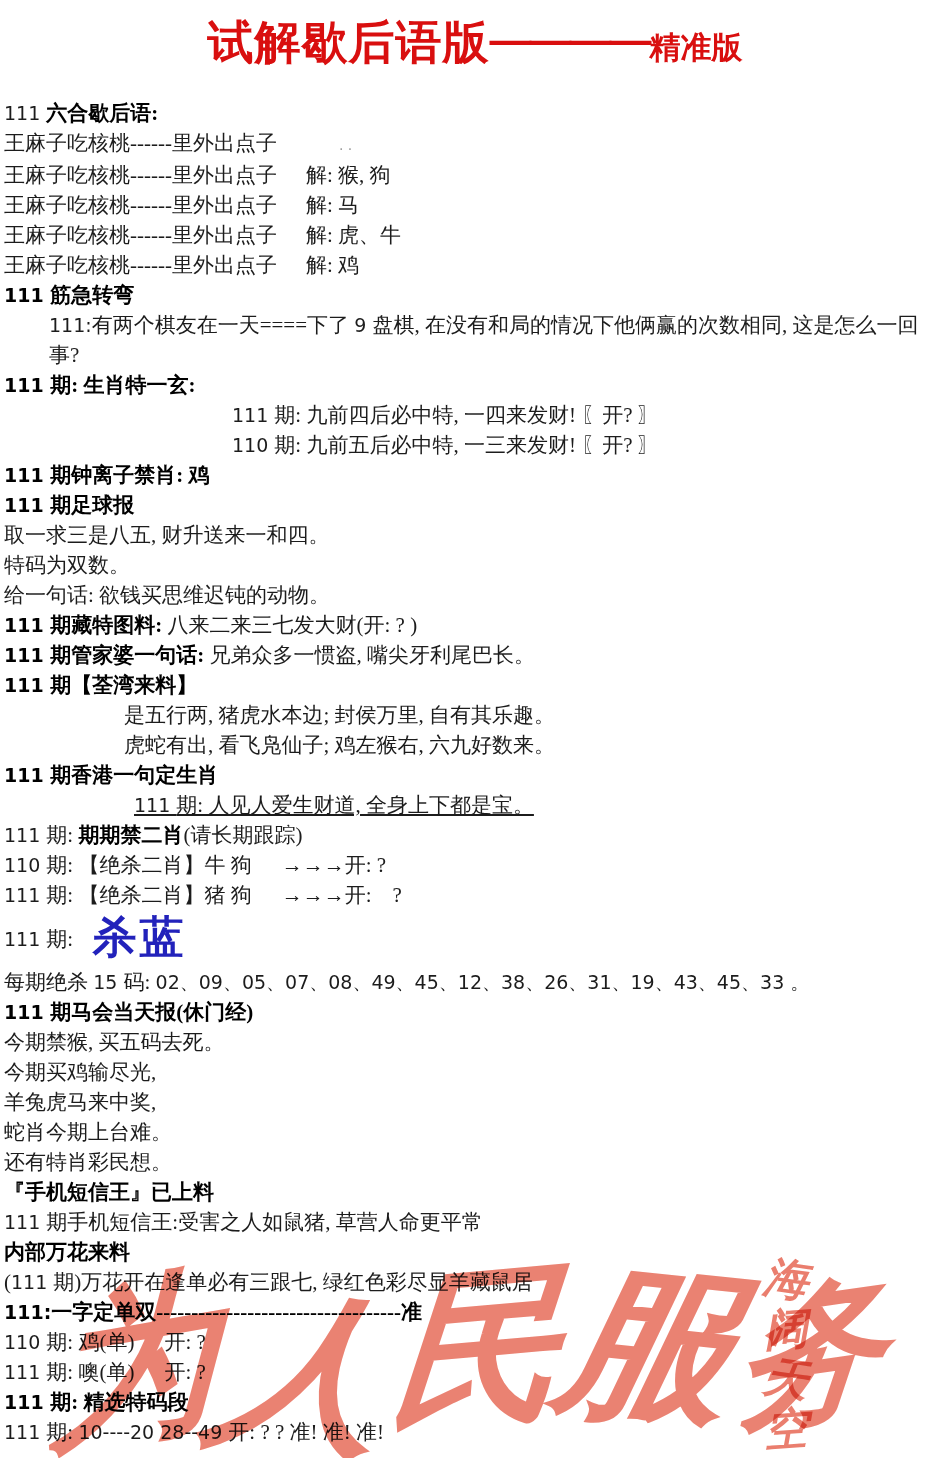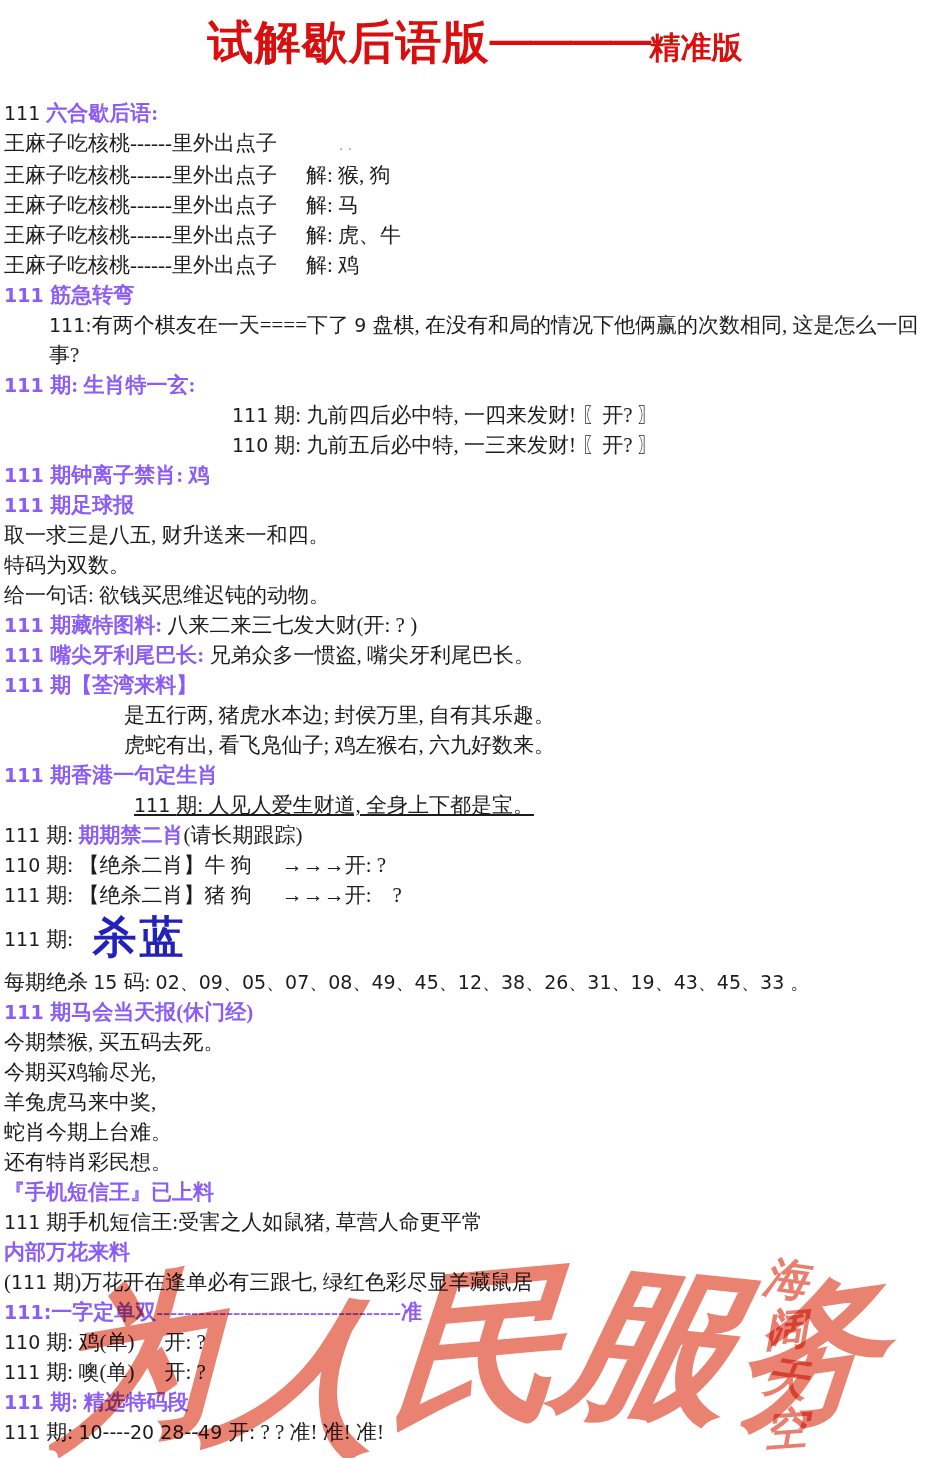--- a/index.html
+++ b/index.html
@@ -27,21 +27,21 @@
   .title-dash{font-size:42px;letter-spacing:-2px;position:relative;top:-4px;}
   .title-suffix{font-size:31px;}
   
   #doc-body{padding:2px 4px 0 4px;position:relative;z-index:1;}
   .line{
     white-space:pre-wrap;
     line-height:30px;
     min-height:30px;
   }
   .line.tall{line-height:56px;min-height:56px;}
-  .red{color:#8b5cf6;font-weight:bold;}
+  .red{color:#000000;font-weight:bold;}
   .num{font-family:"DejaVu Sans","Liberation Sans",sans-serif;font-size:19px;}
   .gray{color:#9a9a9a;font-family:"DejaVu Sans",sans-serif;font-size:14px;}
   .gap{margin-left:29px;}
   .gap2{margin-left:62px;}
   .gap3{margin-left:30px;}
   .gap-sm{margin-left:14px;}
   .bigblue{
     color:#2222bb;
     font-weight:bold;
     font-size:44px;
@@ -117,21 +117,21 @@
       <div class="line" style="padding-left: 45px;"><span>事?</span></div>
       <div class="line"><span class="num red">111 </span><span class="red">期: 生肖特一玄: </span></div>
       <div class="line" style="padding-left: 228px;"><span class="num">111 </span><span>期: 九前四后必中特, 一四来发财! 〖开? 〗</span></div>
       <div class="line" style="padding-left: 228px;"><span class="num">110 </span><span>期: 九前五后必中特, 一三来发财! 〖开? 〗</span></div>
       <div class="line"><span class="num red">111 </span><span class="red">期钟离子禁肖: 鸡</span></div>
       <div class="line"><span class="num red">111 </span><span class="red">期足球报</span></div>
       <div class="line"><span>取一求三是八五, 财升送来一和四。</span></div>
       <div class="line"><span>特码为双数。</span></div>
       <div class="line"><span>给一句话: 欲钱买思维迟钝的动物。</span></div>
       <div class="line"><span class="num red">111 </span><span class="red">期藏特图料: </span><span>八来二来三七发大财(开: ? )</span></div>
-      <div class="line"><span class="num red">111 </span><span class="red">嘴尖牙利尾巴长: </span><span>兄弟众多一惯盗, 嘴尖牙利尾巴长。</span></div>
+      <div class="line"><span class="num red">111 </span><span class="red">期管家婆一句话: </span><span>兄弟众多一惯盗, 嘴尖牙利尾巴长。</span></div>
       <div class="line"><span class="num red">111 </span><span class="red">期【荃湾来料】</span></div>
       <div class="line" style="padding-left: 120px;"><span>是五行两, 猪虎水本边; 封侯万里, 自有其乐趣。</span></div>
       <div class="line" style="padding-left: 120px;"><span>虎蛇有出, 看飞凫仙子; 鸡左猴右, 六九好数来。</span></div>
       <div class="line"><span class="num red">111 </span><span class="red">期香港一句定生肖</span></div>
       <div class="line" style="padding-left: 130px; text-decoration: underline;"><span class="num">111 </span><span>期: 人见人爱生财道, 全身上下都是宝。</span></div>
       <div class="line"><span class="num">111 </span><span>期: </span><span class="red">期期禁二肖</span><span>(请长期跟踪)</span></div>
       <div class="line"><span class="num">110 </span><span>期: 【绝杀二肖】牛 狗</span><span class="gap3">→→→开: ?</span></div>
       <div class="line"><span class="num">111 </span><span>期: 【绝杀二肖】猪 狗</span><span class="gap3">→→→开:    ?</span></div>
       <div class="line tall"><span class="num">111 </span><span>期: </span><span class="bigblue gap-sm">杀蓝</span></div>
       <div class="line"><span>每期绝杀 </span><span class="num">15 </span><span>码: </span><span class="num">02、09、05、07、08、49、45、12、38、26、31、19、43、45、33 。</span></div>

